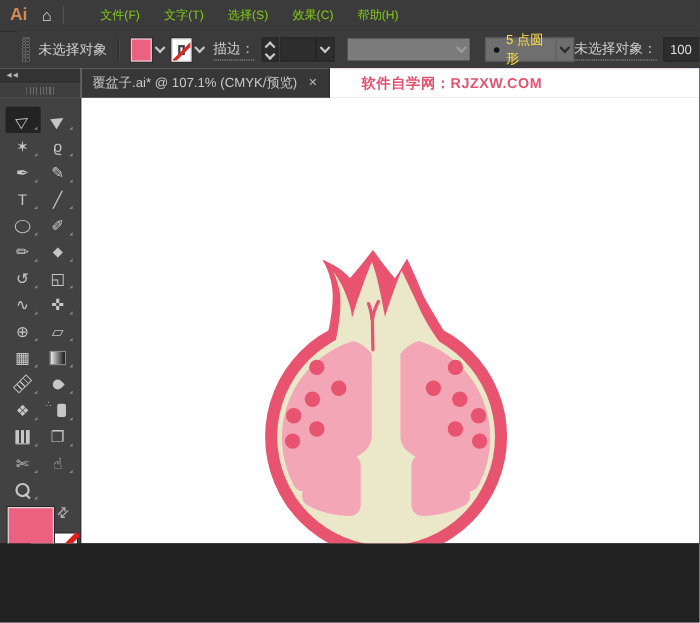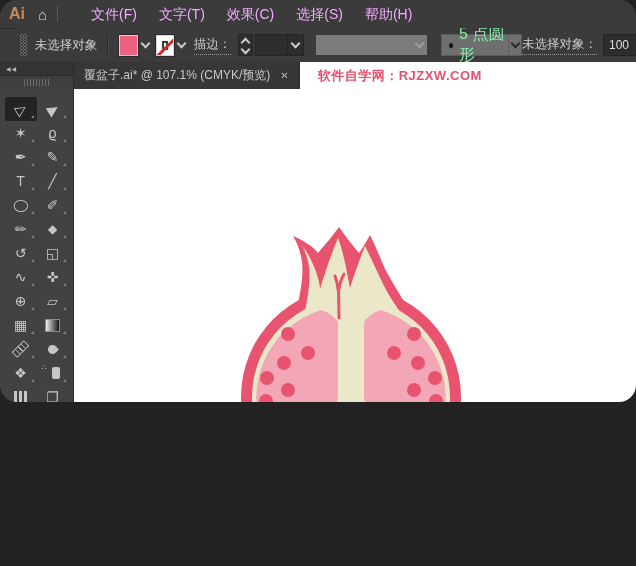--- a/index.html
+++ b/index.html
@@ -1,25 +1,25 @@
 <!DOCTYPE html>
 <html style="--accent: #e8546f; --light-pink: #f3a6b6; --cream: #ebe8ca; --swatch-pink: #ec6180;"><head>
 <meta charset="utf-8">
 <style>
   html,body{margin:0;padding:0;background:#222;}
-  #app{position:relative;width:636px;height:402px;background:#3b3b3b;overflow:hidden;
-       font-family:"Liberation Sans","DejaVu Sans",sans-serif;border-radius:17px;-webkit-font-smoothing:antialiased;}
+  #app{position:relative;width:636px;height:494px;background:#3b3b3b;overflow:hidden;
+       font-family:"Liberation Sans","DejaVu Sans",sans-serif;-webkit-font-smoothing:antialiased;}
   
   .menubar{position:absolute;left:0;top:0;right:0;height:28px;display:flex;align-items:center;
            background:#3b3b3b;border-bottom:1px solid #2d2d2d;}
   .ai-logo{margin-left:9px;color:#cf8a55;font-weight:700;font-size:16px;}
   .home-ico{margin-left:13px;color:#dadada;font-size:15px;line-height:1;}
   .vdiv{width:1px;height:16px;background:#585858;margin:0 10px;}
   .menus{display:flex;margin-left:12px;}
-  .menu-item{padding:0 11px;font-size:14px;color:#f0abfc;line-height:28px;white-space:nowrap;}
+  .menu-item{padding:0 11px;font-size:11px;color:#84cc16;line-height:28px;white-space:nowrap;}
   .chev{display:inline-block;width:5px;height:5px;border-right:2px solid #c9c9c9;
         border-bottom:2px solid #c9c9c9;transform:rotate(45deg);margin-top:-3px;}
   
   .controlbar{position:absolute;left:16px;top:28px;right:0;height:34px;display:flex;align-items:center;
               background:#3b3b3b;border-bottom:3px solid #d946ef;overflow:hidden;justify-content:center;}
   .grip-v{width:8px;height:22px;margin:0 8px 0 4px;
           background:repeating-linear-gradient(#777 0 1px,transparent 1px 3px),
                      repeating-linear-gradient(90deg,#777 0 1px,transparent 1px 3px);
           background-blend-mode:multiply;opacity:.8;}
   .status{font-size:12.5px;color:#d0d0d0;white-space:nowrap;}
@@ -34,38 +34,38 @@
   .lbl{font-size:12.5px;color:#cfcfcf;border-bottom:1px dotted #9a9a9a;padding-bottom:1px;white-space:nowrap;}
   .stepper{width:17px;height:22px;background:#2d2d2d;border:1px solid #252525;margin-left:7px;
            display:flex;flex-direction:column;align-items:center;justify-content:center;gap:3px;box-sizing:border-box;}
   .chev.up{transform:rotate(-135deg);margin-top:2px;}
   .combo{height:22px;background:#2d2d2d;border:1px solid #252525;display:flex;align-items:center;box-sizing:border-box;}
   .combo .cend{margin-left:auto;width:15px;display:flex;justify-content:center;border-left:1px solid #242424;height:100%;align-items:center;}
   .combo-w{width:56px;margin-left:2px;}
   .combo-dis{width:130px;height:20px;background:#7b7b7b;border:none;margin-left:12px;}
   .combo-dis .cend{border-left:none;}
   .combo-dis .chev{border-color:#9d9d9d;}
-  .combo-brush{width:94px;background:#6f6f6f;border-color:#5a5a5a;margin-left:14px;color:#86efac;font-size:16px;}
+  .combo-brush{width:94px;background:#6f6f6f;border-color:#5a5a5a;margin-left:14px;color:#fde047;font-size:12px;}
   .combo-brush .cend{border-left:1px solid #5f5f5f;}
   .combo-brush .chev{border-color:#2b2b2b;}
   .brush-dot{width:5px;height:5px;border-radius:50%;background:#111;margin:0 6px 0 7px;}
   .op-group{margin-left:auto;display:flex;align-items:center;gap:6px;}
   .op-input{width:34px;height:20px;background:#2d2d2d;border:1px solid #252525;color:#dedede;
             font-size:12px;padding:0 0 0 5px;font-family:inherit;margin-right:-8px;}
   
   .tabrow{position:absolute;left:0;top:62px;right:0;height:27px;display:flex;background:#ffffff;}
   .panelhead{width:74px;display:flex;flex-direction:column;border-right:1px solid #2b2b2b;box-sizing:border-box;}
   .ph-top{height:13px;background:#333;display:flex;align-items:center;padding-left:6px;
           color:#b8b8b8;font-size:6px;letter-spacing:1px;border-bottom:1px solid #2b2b2b;}
   .ph-bot{flex:1;background:#3f3f3f;display:flex;align-items:center;justify-content:center;}
   .grip-h{width:26px;height:7px;background:repeating-linear-gradient(90deg,#6c6c6c 0 1px,transparent 1px 3px);}
   .doc-tab{background:#373737;display:flex;align-items:center;padding:0 10px;gap:10px;
            color:#c9c9c9;font-size:12px;border-right:1px solid #2b2b2b;white-space:nowrap;}
   .tab-close{color:#b5b5b5;font-size:10px;}
-  .watermark{flex:1;display:flex;align-items:center;padding-left:18px;color:#e2536f;
+  .watermark{flex:1;display:flex;align-items:center;padding-left:29px;color:#e2536f;
              font-size:13px;font-weight:700;letter-spacing:.5px;white-space:nowrap;}
   
   .toolspanel{position:absolute;left:0;top:89px;bottom:0;width:74px;background:#424242;
               border-right:1px solid #2a2a2a;box-sizing:border-box;}
   .tgrid{display:grid;grid-template-columns:32px 32px;justify-content:center;padding-top:8px;}
   .tool{height:24px;display:flex;align-items:center;justify-content:center;position:relative;
         color:#c6c6c6;font-size:14px;line-height:1;}
   .tool.sm{font-size:12px;}
   .tool:after{content:"";position:absolute;right:3px;bottom:3px;
               border-left:3px solid transparent;border-bottom:3px solid #878787;}
@@ -125,22 +125,22 @@
 
 <div id="app">
 
   <div class="menubar">
     <span class="ai-logo">Ai</span>
     <span class="home-ico">⌂</span>
     <span class="vdiv"></span>
     <div class="menus">
       <span class="menu-item">文件(F)</span>
       <span class="menu-item">文字(T)</span>
+      <span class="menu-item">选择(S)</span>
       <span class="menu-item">效果(C)</span>
-      <span class="menu-item">选择(S)</span>
       <span class="menu-item">帮助(H)</span>
     </div>
 
   </div>
 
   <div class="controlbar">
     <span class="grip-v"></span>
     <span class="status">未选择对象</span>
     <span class="cb-div"></span>
     <span class="swatch fill-sw"></span>

